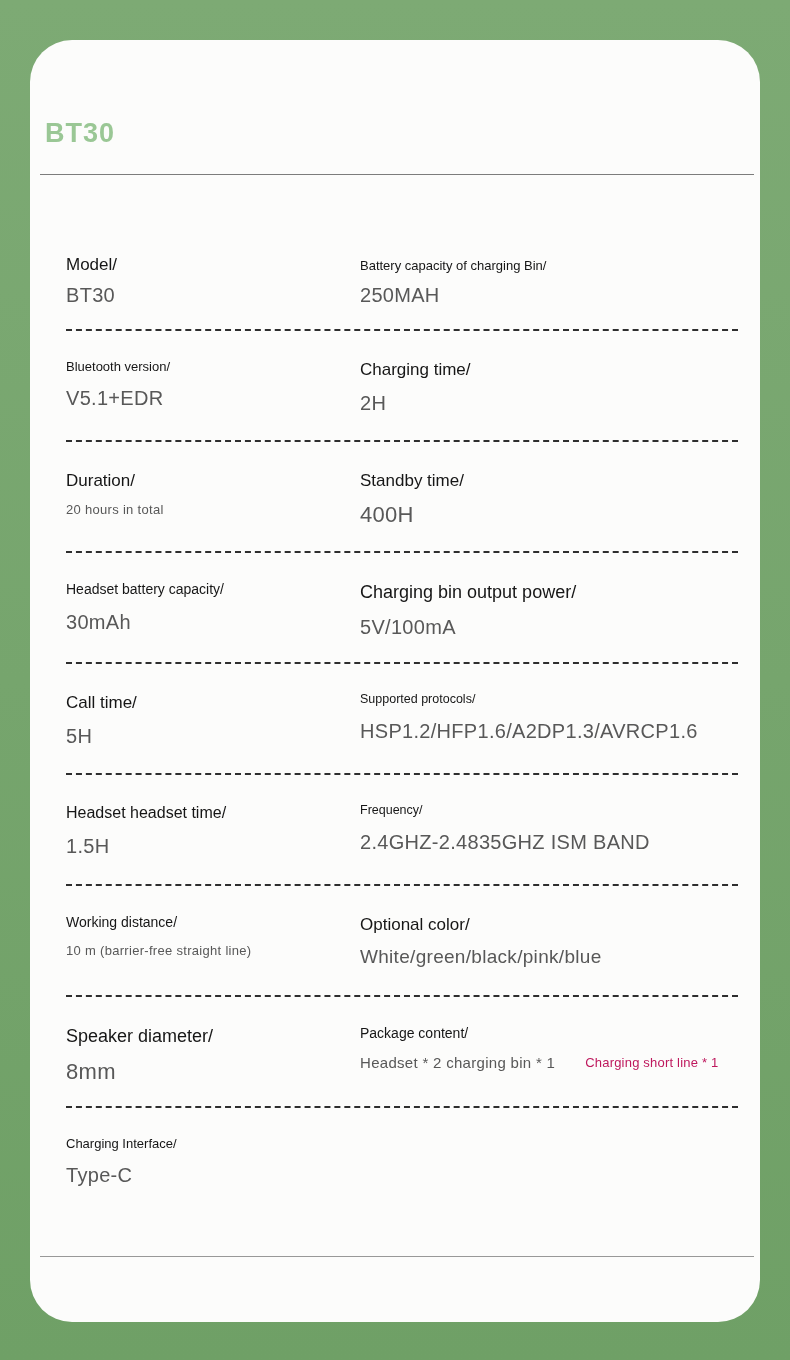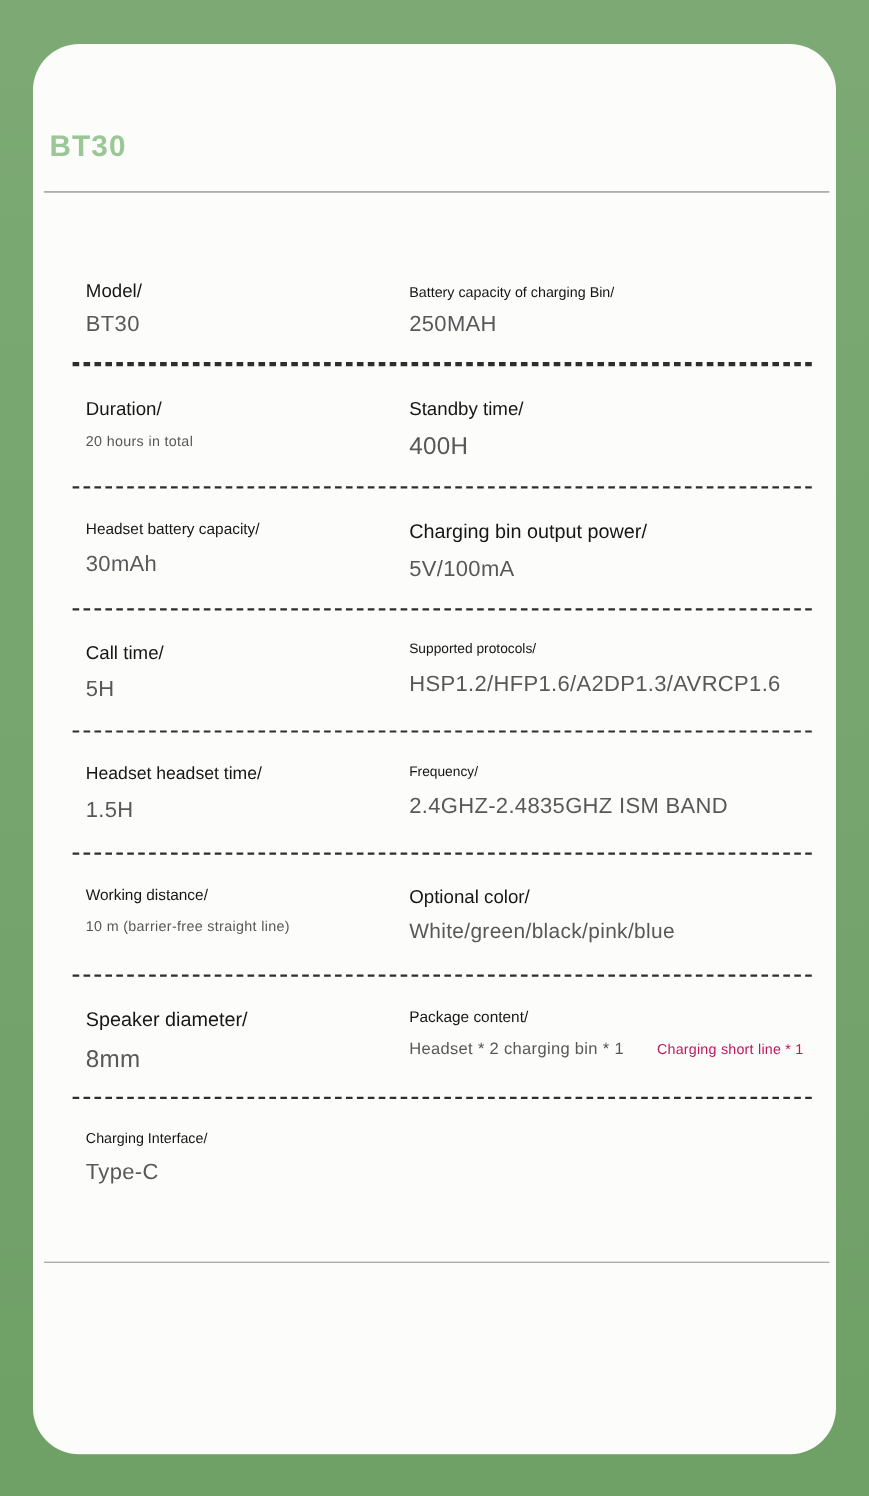--- a/index.html
+++ b/index.html
@@ -30,21 +30,21 @@
   }
   .page-title{font-size:23px;color:var(--title-green);letter-spacing:0.2px;}
   .model-badge{font-size:27px;font-weight:bold;color:var(--badge-green);letter-spacing:1px;}
   .sep-solid{
     border-bottom:1px solid var(--line-color);
     margin:25px 6px 0 10px;height:0;
   }
   .sep-solid.bottom{margin-top:0;border-bottom-color:#989898;}
   .spec-row{
     display:grid;grid-template-columns:294px 1fr;
-    padding-left:48px;padding-right:20px;padding-top:28px;
+    padding-left:36px;padding-right:20px;padding-top:28px;
   }
   .spec-row .cell{display:flex;flex-direction:column;align-items:flex-start;}
   .label{color:var(--label-color);line-height:1.25;}
   .value{color:var(--value-color);margin-top:11px;line-height:1.2;letter-spacing:0.3px;}
   .lbl-lg{font-size:17px;}
   .lbl-mdlg{font-size:16px;}
   .lbl-md2{font-size:18px;text-align:right;}
   .lbl-md{font-size:14px;}
   .lbl-sm{font-size:13px;}
   .lbl-xs{font-size:12.5px;}
@@ -88,20 +88,30 @@
     </div>
     <div class="cell right">
       <div class="label-box">
           <div class="label lbl-sm">Battery capacity of charging Bin/</div>
         </div>
       <div class="value val-lg">250MAH</div>
     </div>
   </div>
   <div class="sep-dashed"></div>
 
+  <div class="spec-row row-2">
+    <div class="cell left">
+      <div class="label lbl-sm">Bluetooth version/</div>
+      <div class="value val-lg">V5.1+EDR</div>
+    </div>
+    <div class="cell right">
+      <div class="label lbl-lg">Charging time/</div>
+      <div class="value val-lg">2H</div>
+    </div>
+  </div>
   <div class="sep-dashed"></div>
 
   <div class="spec-row row-3">
     <div class="cell left">
       <div class="label lbl-lg">Duration/</div>
       <div class="value val-sm">20 hours in total</div>
     </div>
     <div class="cell right">
       <div class="label lbl-lg">Standby time/</div>
       <div class="value val-xl">400H</div>

